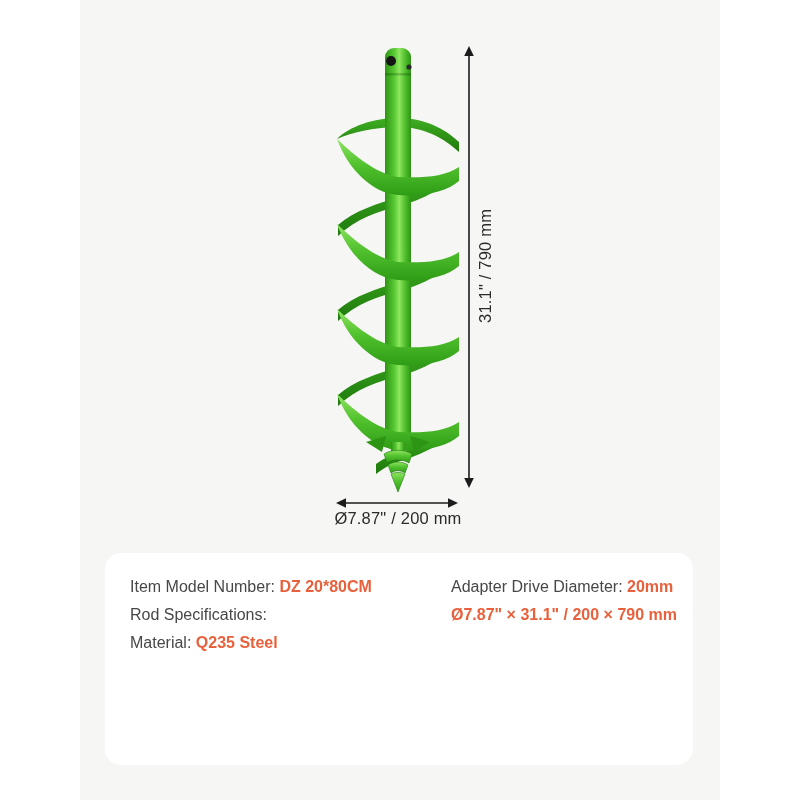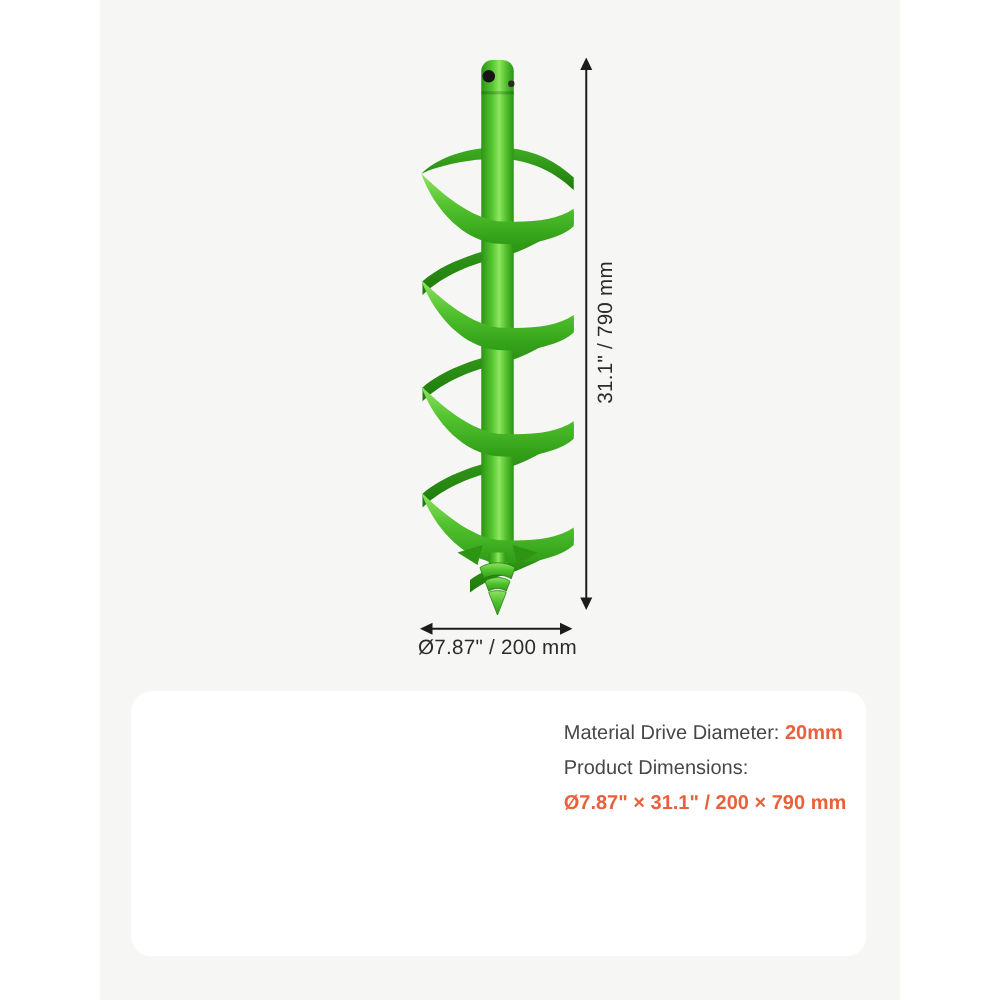--- a/index.html
+++ b/index.html
@@ -105,21 +105,23 @@
 
   <svg class="dim-h-arrow" width="122" height="16" viewBox="0 0 122 16">
     <line x1="7" y1="8" x2="115" y2="8" stroke="#1c1c1c" stroke-width="1.6"></line>
     <polygon points="0,8 10,3.2 10,12.8" fill="#1c1c1c"></polygon>
     <polygon points="122,8 112,3.2 112,12.8" fill="#1c1c1c"></polygon>
   </svg>
   <div class="dim-h-label">Ø7.87" / 200 mm</div>
 
   <div class="spec-panel">
     <div class="spec-col">
+      <div class="spec-row"><span class="lbl">Item Model Number: </span><span class="val">DZ 20*80CM</span></div>
+      <div class="spec-row"><span class="lbl">Rod Specifications:</span><span class="val"></span></div>
+      <div class="spec-row"><span class="lbl">Material: </span><span class="val">Q235 Steel</span></div>
     </div>
     <div class="spec-col">
-      <div class="spec-row"><span class="lbl">Material Drive Diameter: </span><span class="val">20mm</span></div>
-      <div class="spec-row"><span class="lbl">Product Dimensions:</span><span class="val"></span></div>
+      <div class="spec-row"><span class="lbl">Adapter Drive Diameter: </span><span class="val">20mm</span></div>
       <div class="spec-row"><span class="lbl"></span><span class="val">Ø7.87" × 31.1" / 200 × 790 mm</span></div>
     </div>
   </div>
 
 </div>
 
 </body></html>

